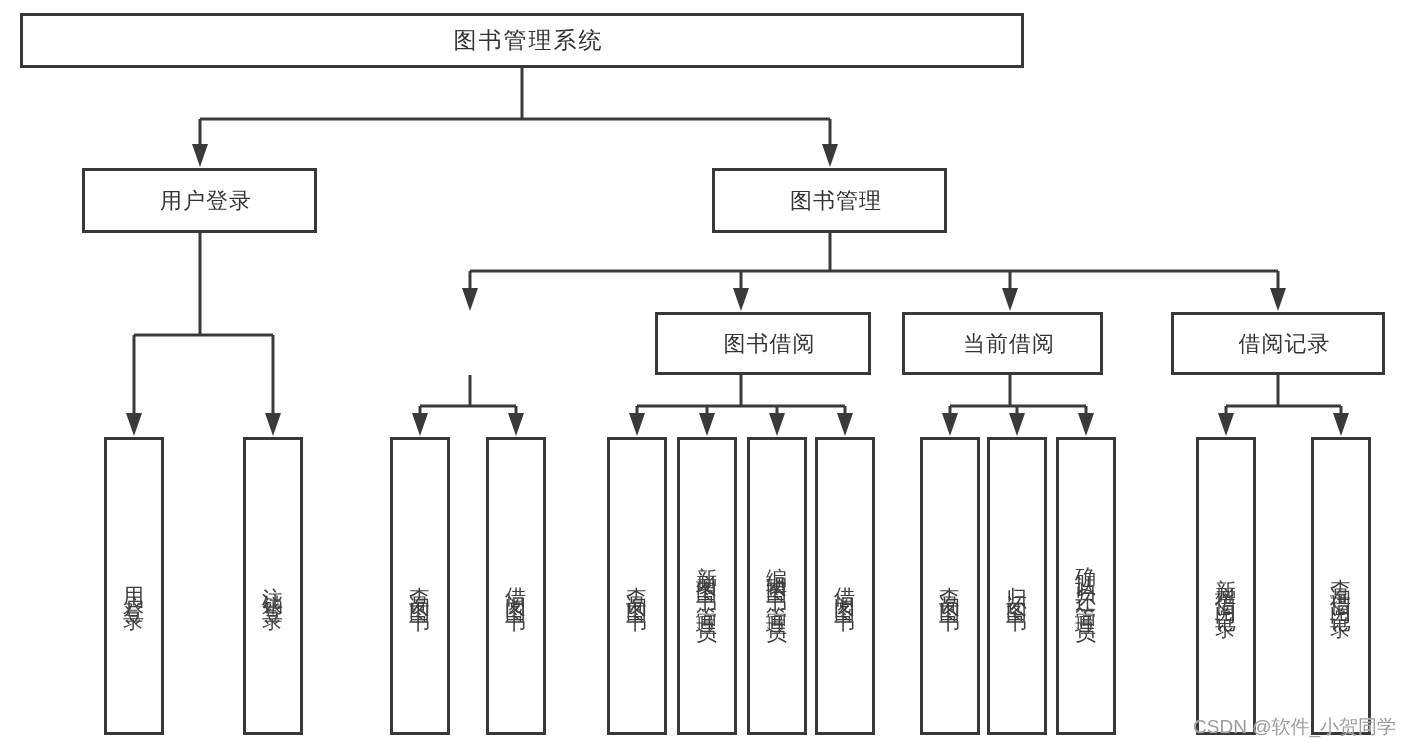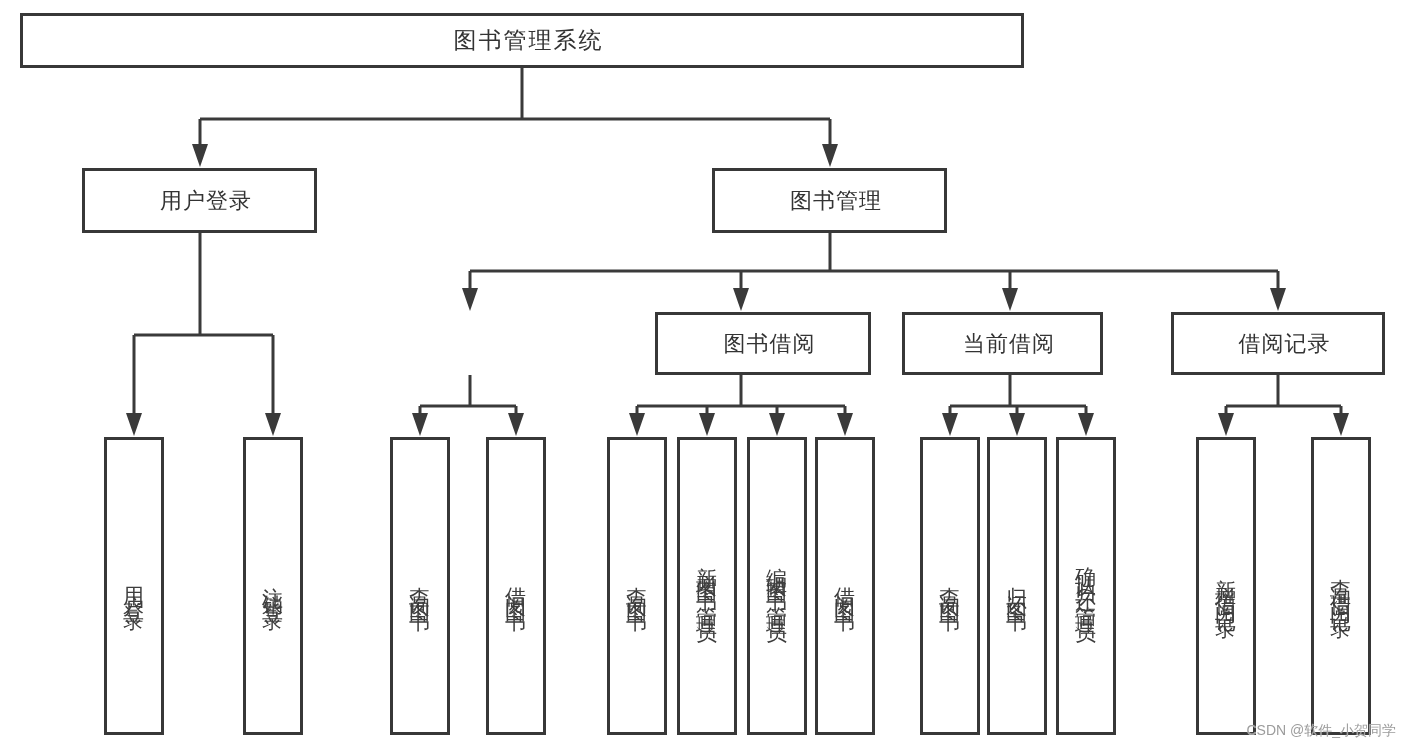--- a/index.html
+++ b/index.html
@@ -30,21 +30,21 @@
     text-orientation:mixed;
     font-size:21px;
     letter-spacing:8px;
     line-height:1;
     color:#3d3d3d;
     white-space:nowrap;
   }
   .watermark{
     position:absolute;
     right:9px;bottom:7px;
-    font-size:14px;
+    font-size:19px;
     color:#9c9c9c;
     text-shadow:0 0 1px #ffffff;
     white-space:nowrap;
     pointer-events:none;
   }
 </style>
 </head>
 <body>
 
 <div class="stage">

